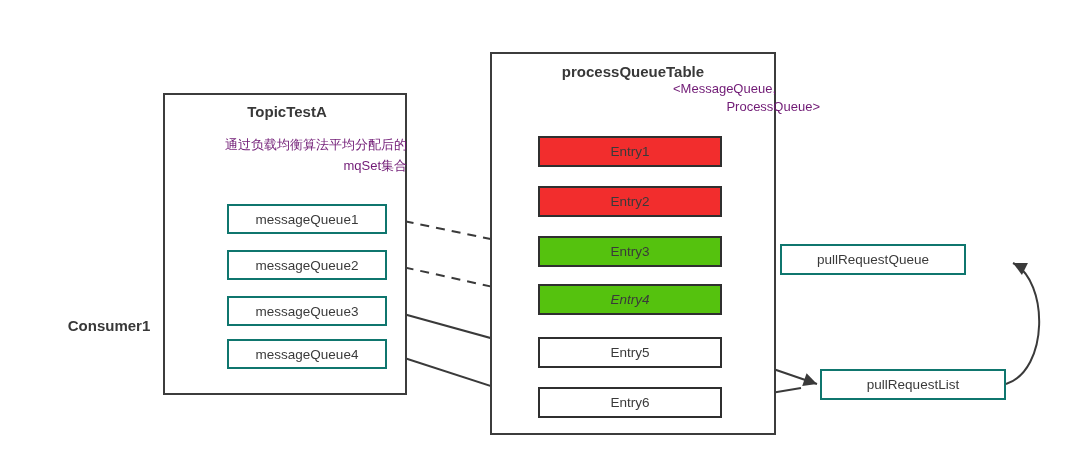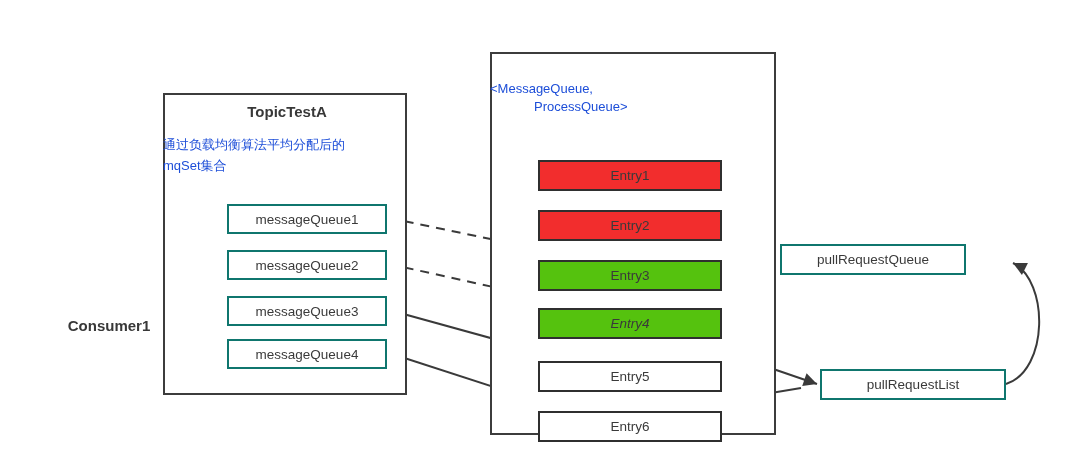--- a/index.html
+++ b/index.html
@@ -26,34 +26,34 @@
     font-size:13.5px;
     color:#3a3a3a;
     white-space:nowrap;
   }
   .entry{
     position:absolute;
     left:538px;width:184px;height:31px;
     border:2px solid #2f2f2f;
     box-sizing:border-box;
     display:flex;align-items:center;justify-content:center;
-    font-size:13.5px;color:#3a3a3a;margin-top:24px;
+    font-size:13.5px;color:#3a3a3a;
   }
   .box-title{
     position:absolute;
     text-align:center;
     font-weight:bold;
     font-size:15px;
     color:#383838;
   }
   .box-sub{
     position:absolute;
-    text-align:left;
+    text-align:right;
     font-size:13px;
-    color:#1d4ed8;
+    color:#701a75;
     line-height:18px;
   }
   .consumer{
     position:absolute;
     font-weight:bold;
     font-size:15px;
     color:#383838;
     text-align:center;
     margin-top:44px;
   }
@@ -93,20 +93,21 @@
   <div class="box-title" style="left:163px;top:103px;width:248px;">TopicTestA</div>
   <div class="box-sub" style="left:163px;top:136px;width:244px;">通过负载均衡算法平均分配后的</div>
   <div class="box-sub" style="left:163px;top:157px;width:244px;">mqSet集合</div>
 
   <div class="small-box" style="left:227px;top:204px;width:160px;height:30px;">messageQueue1</div>
   <div class="small-box" style="left:227px;top:250px;width:160px;height:30px;">messageQueue2</div>
   <div class="small-box" style="left:227px;top:296px;width:160px;height:30px;">messageQueue3</div>
   <div class="small-box" style="left:227px;top:339px;width:160px;height:30px;">messageQueue4</div>
 
   <div class="outline-box" style="left:490px;top:52px;width:286px;height:383px;"></div>
+  <div class="box-title" style="left:490px;top:63px;width:286px;">processQueueTable</div>
   <div class="box-sub" style="left:490px;top:80px;width:286px;">&lt;MessageQueue,</div>
   <div class="box-sub" style="left:490px;top:98px;width:286px;padding-left:44px;">ProcessQueue&gt;</div>
 
   <div class="entry" style="top: 136px; background: rgb(242, 45, 45);">Entry1</div>
   <div class="entry" style="top: 186px; background: rgb(242, 45, 45);">Entry2</div>
   <div class="entry" style="top: 236px; background: rgb(85, 194, 14);">Entry3</div>
   <div class="entry" style="top: 284px; background: rgb(85, 194, 14); font-style: italic;">Entry4</div>
   <div class="entry" style="top: 337px; background: rgb(255, 255, 255);">Entry5</div>
   <div class="entry" style="top: 387px; background: rgb(255, 255, 255);">Entry6</div>
 

